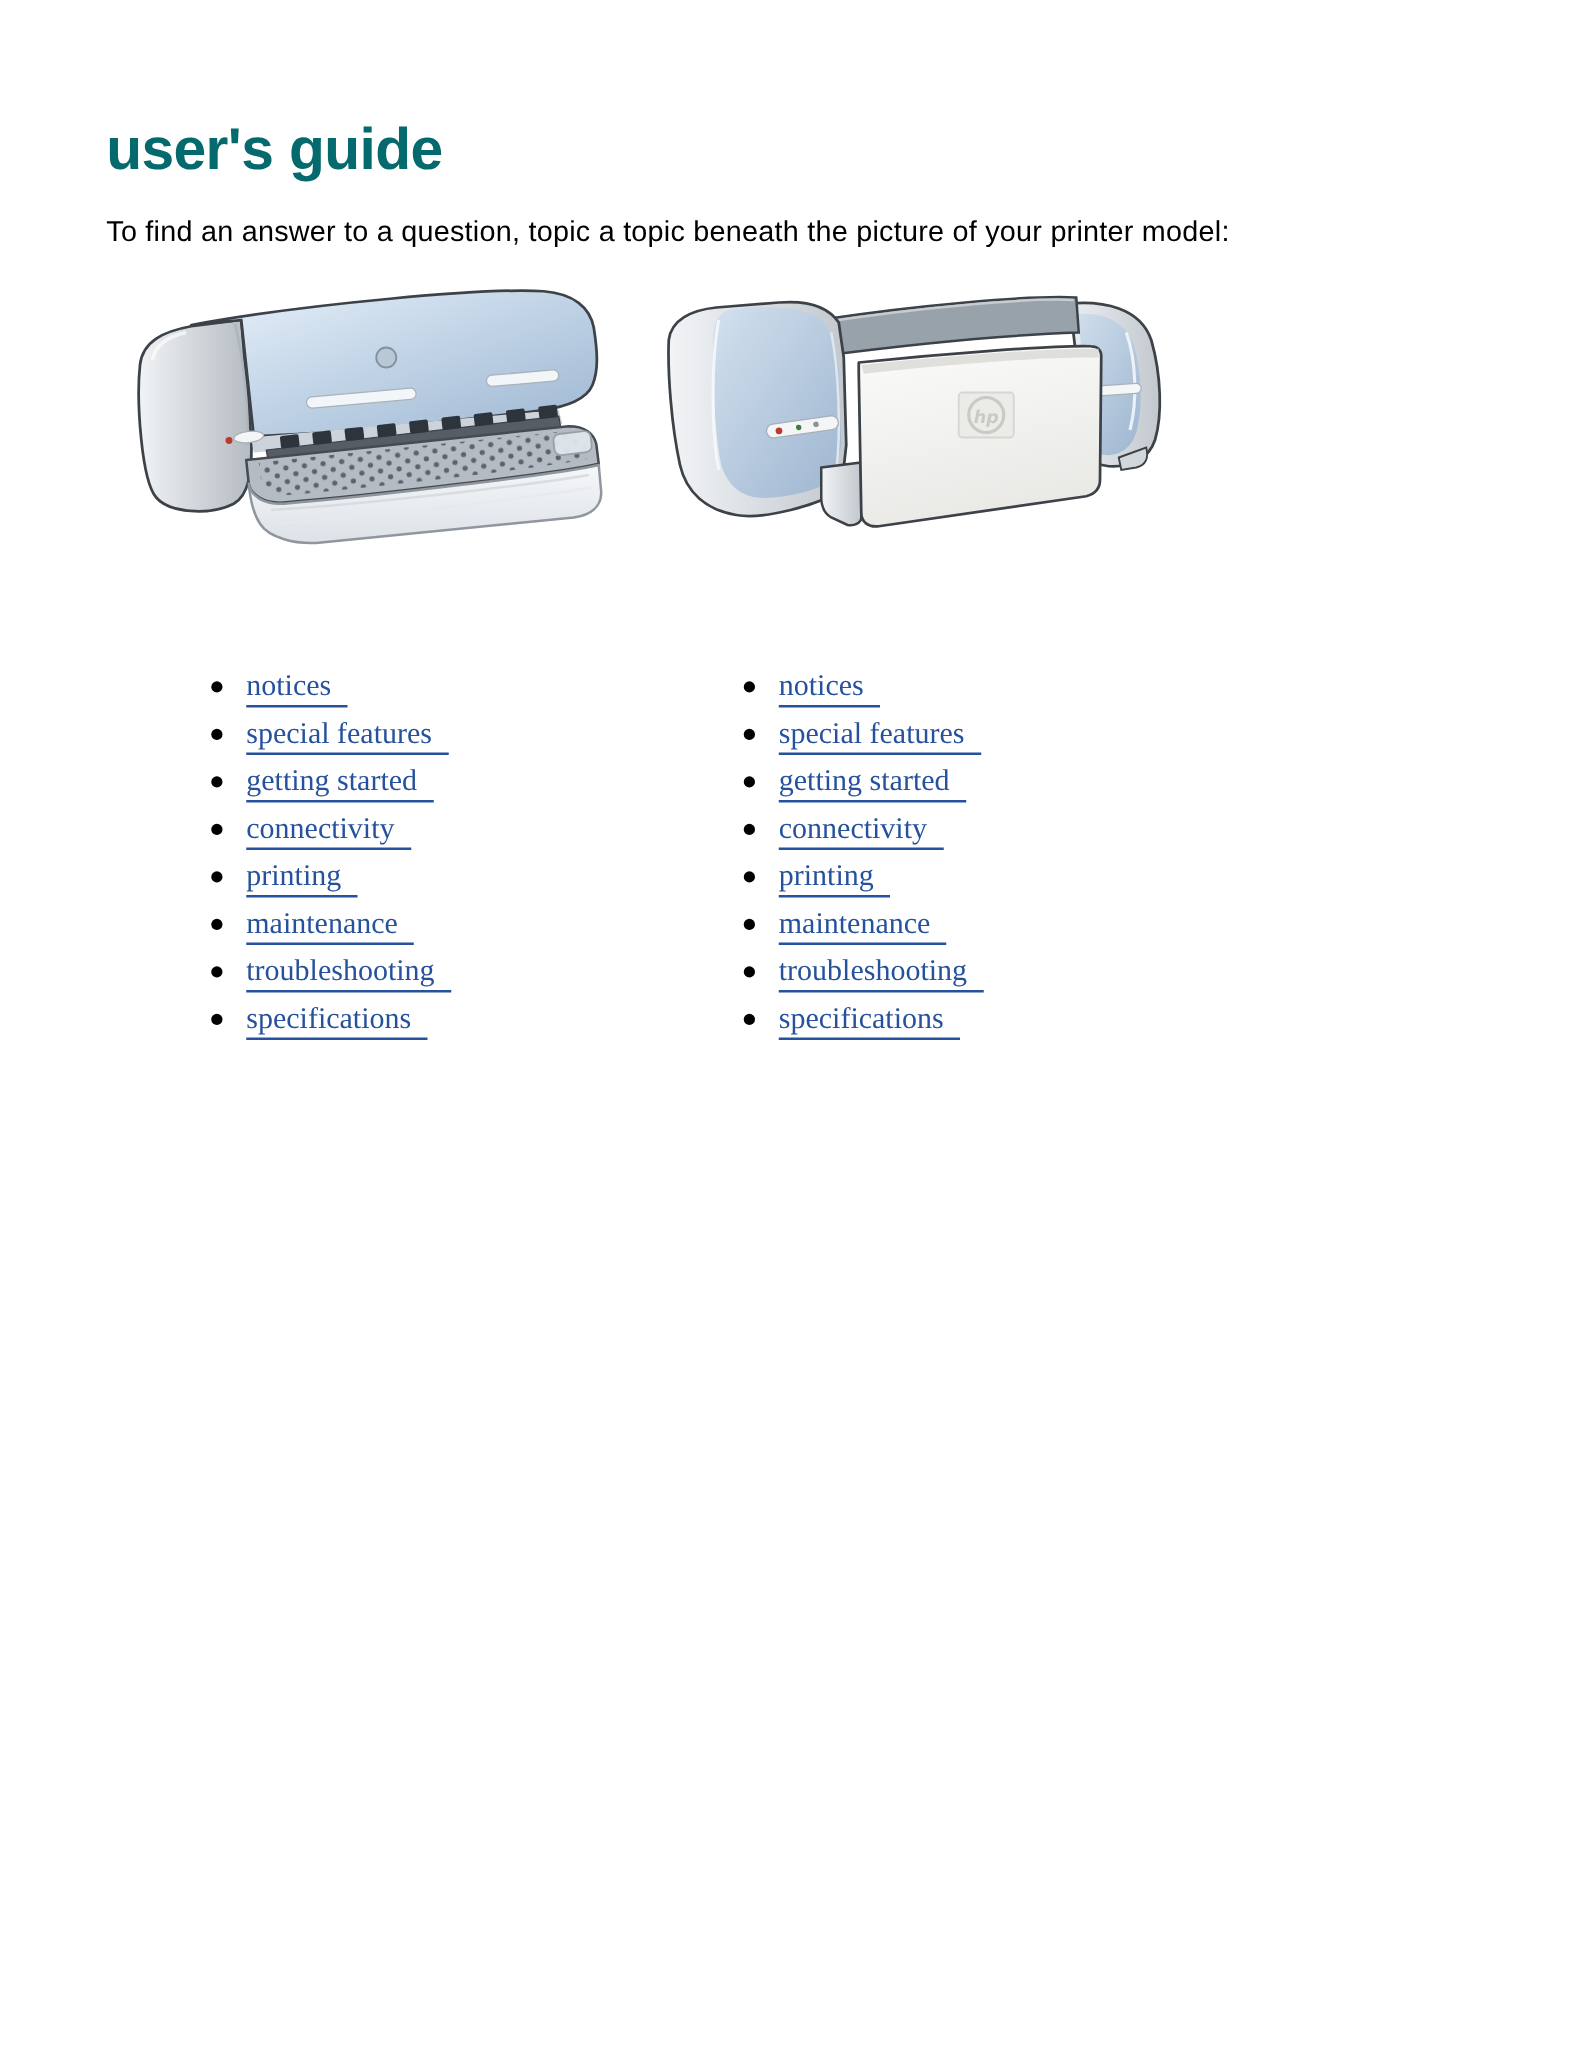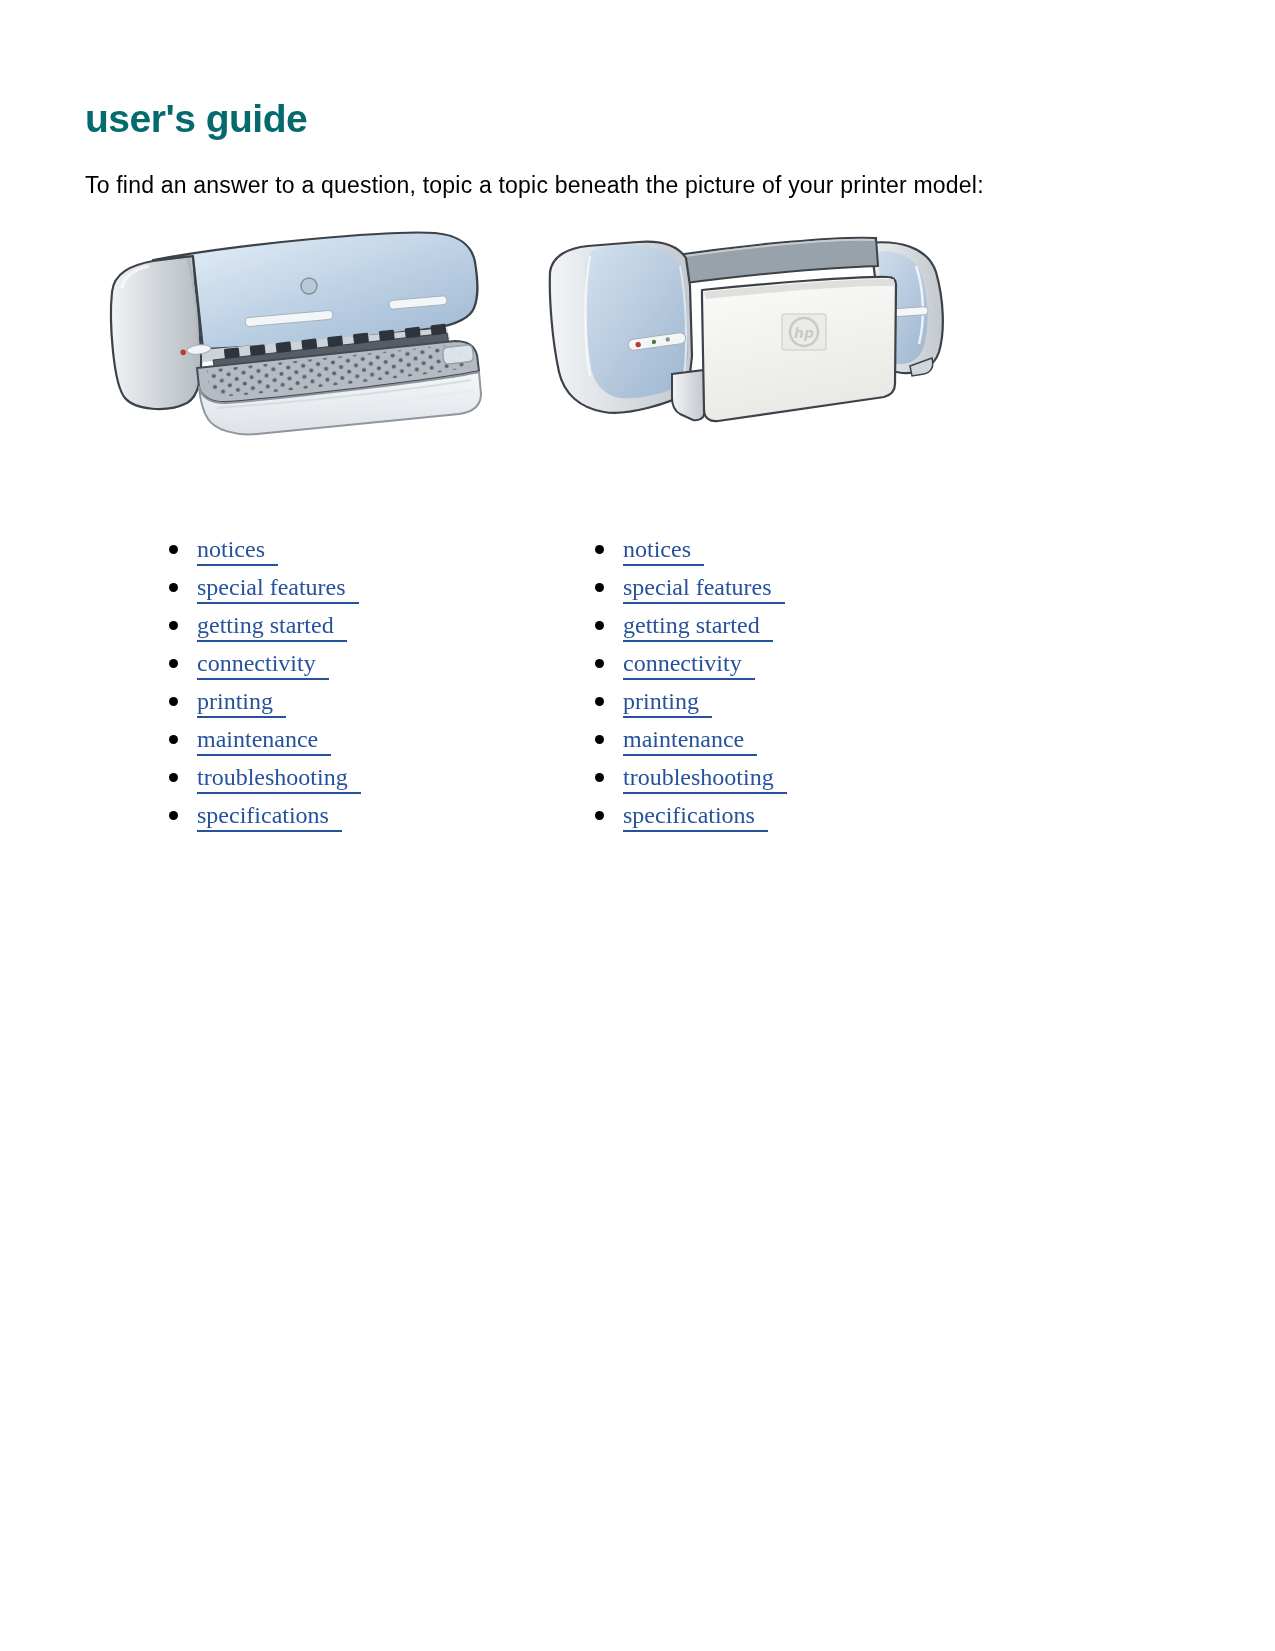--- a/index.html
+++ b/index.html
@@ -18,38 +18,38 @@
     overflow:hidden;
   }
   .page{
     padding-left:85px;
     padding-right:60px;
   }
   h1.page-title{
     margin:0;
     padding-top:96px;
     font-family:"Liberation Sans", sans-serif;
-    font-size:39px;
+    font-size:47px;
     line-height:46px;
     font-weight:700;
     letter-spacing:-0.5px;
     color:var(--title-teal,#046a6d);
   }
   p.intro{
     margin:24px 0 0 0;
     max-width:1000px;
     font-size:23px;
     line-height:39px;
     letter-spacing:0.2px;
     color:#000;
   }
   .printers-row{
     display:flex;
     align-items:flex-start;
-    gap:35px;
+    gap:20px;
     margin-left:10px;
     margin-top:21px;
     height:214px;
   }
   .printer-figure{flex:0 0 auto;}
   .lists-row{
     display:flex;
     margin-left:84px;
     margin-top:96px;
   }

